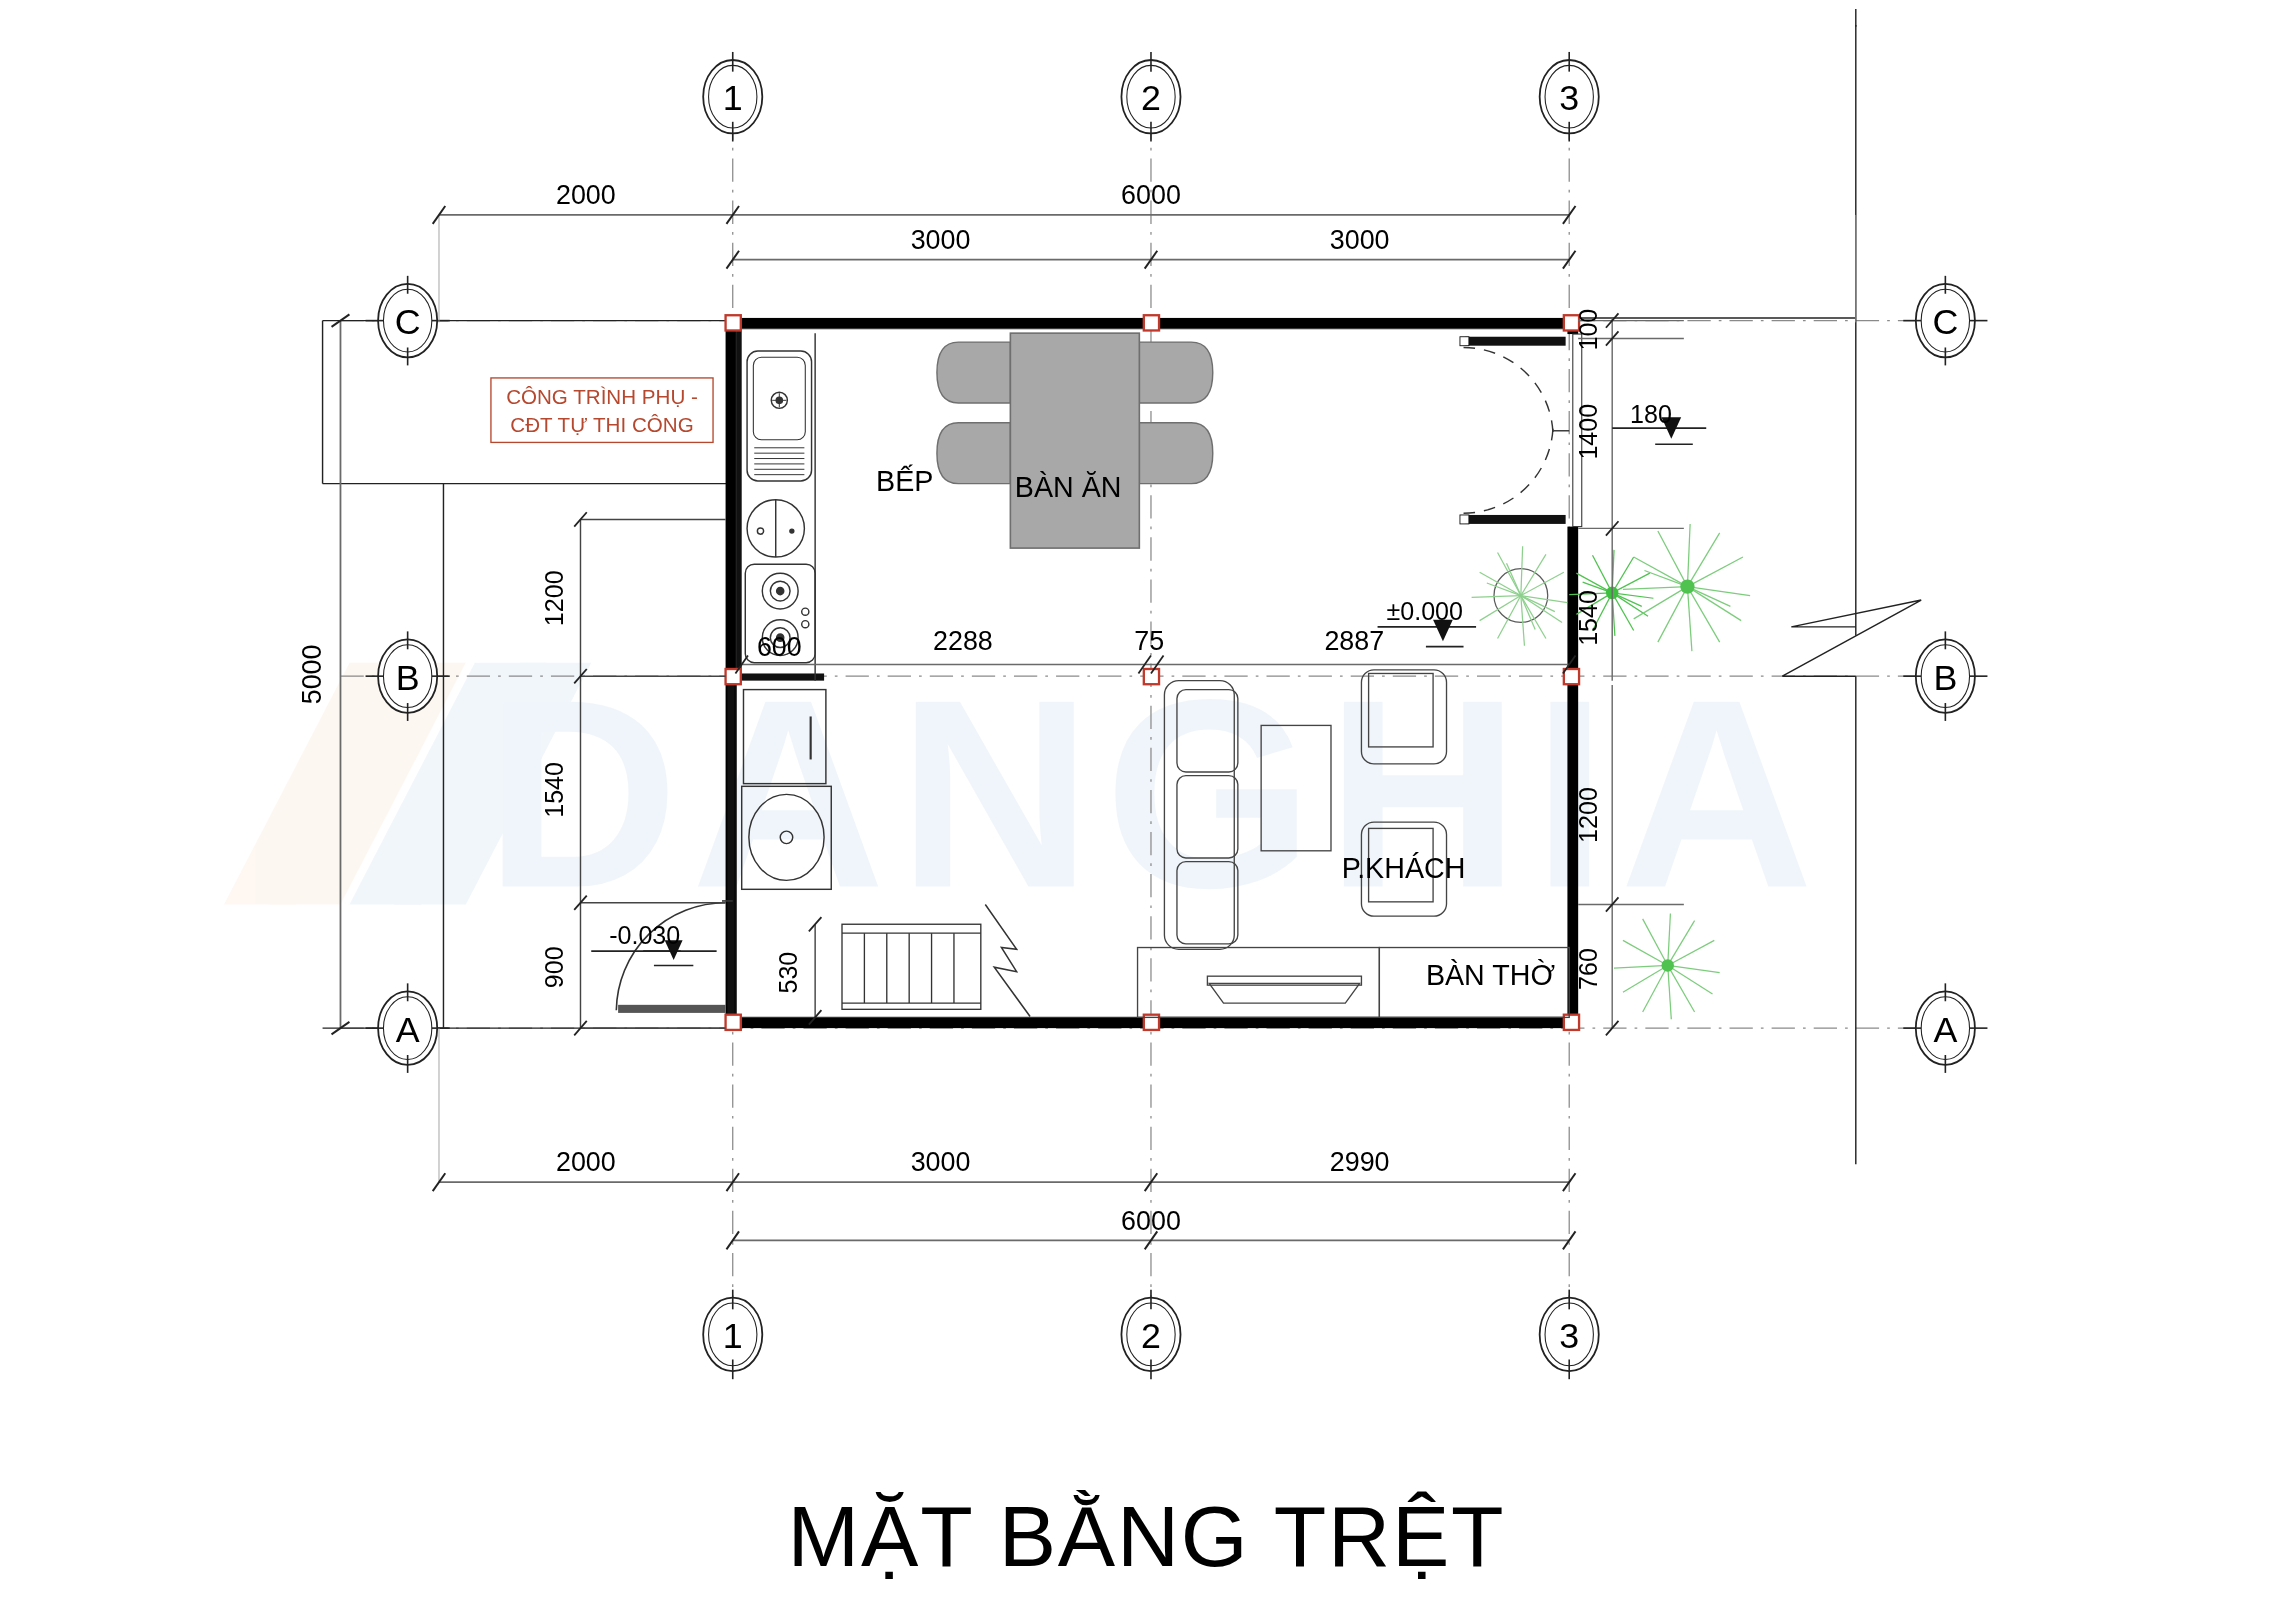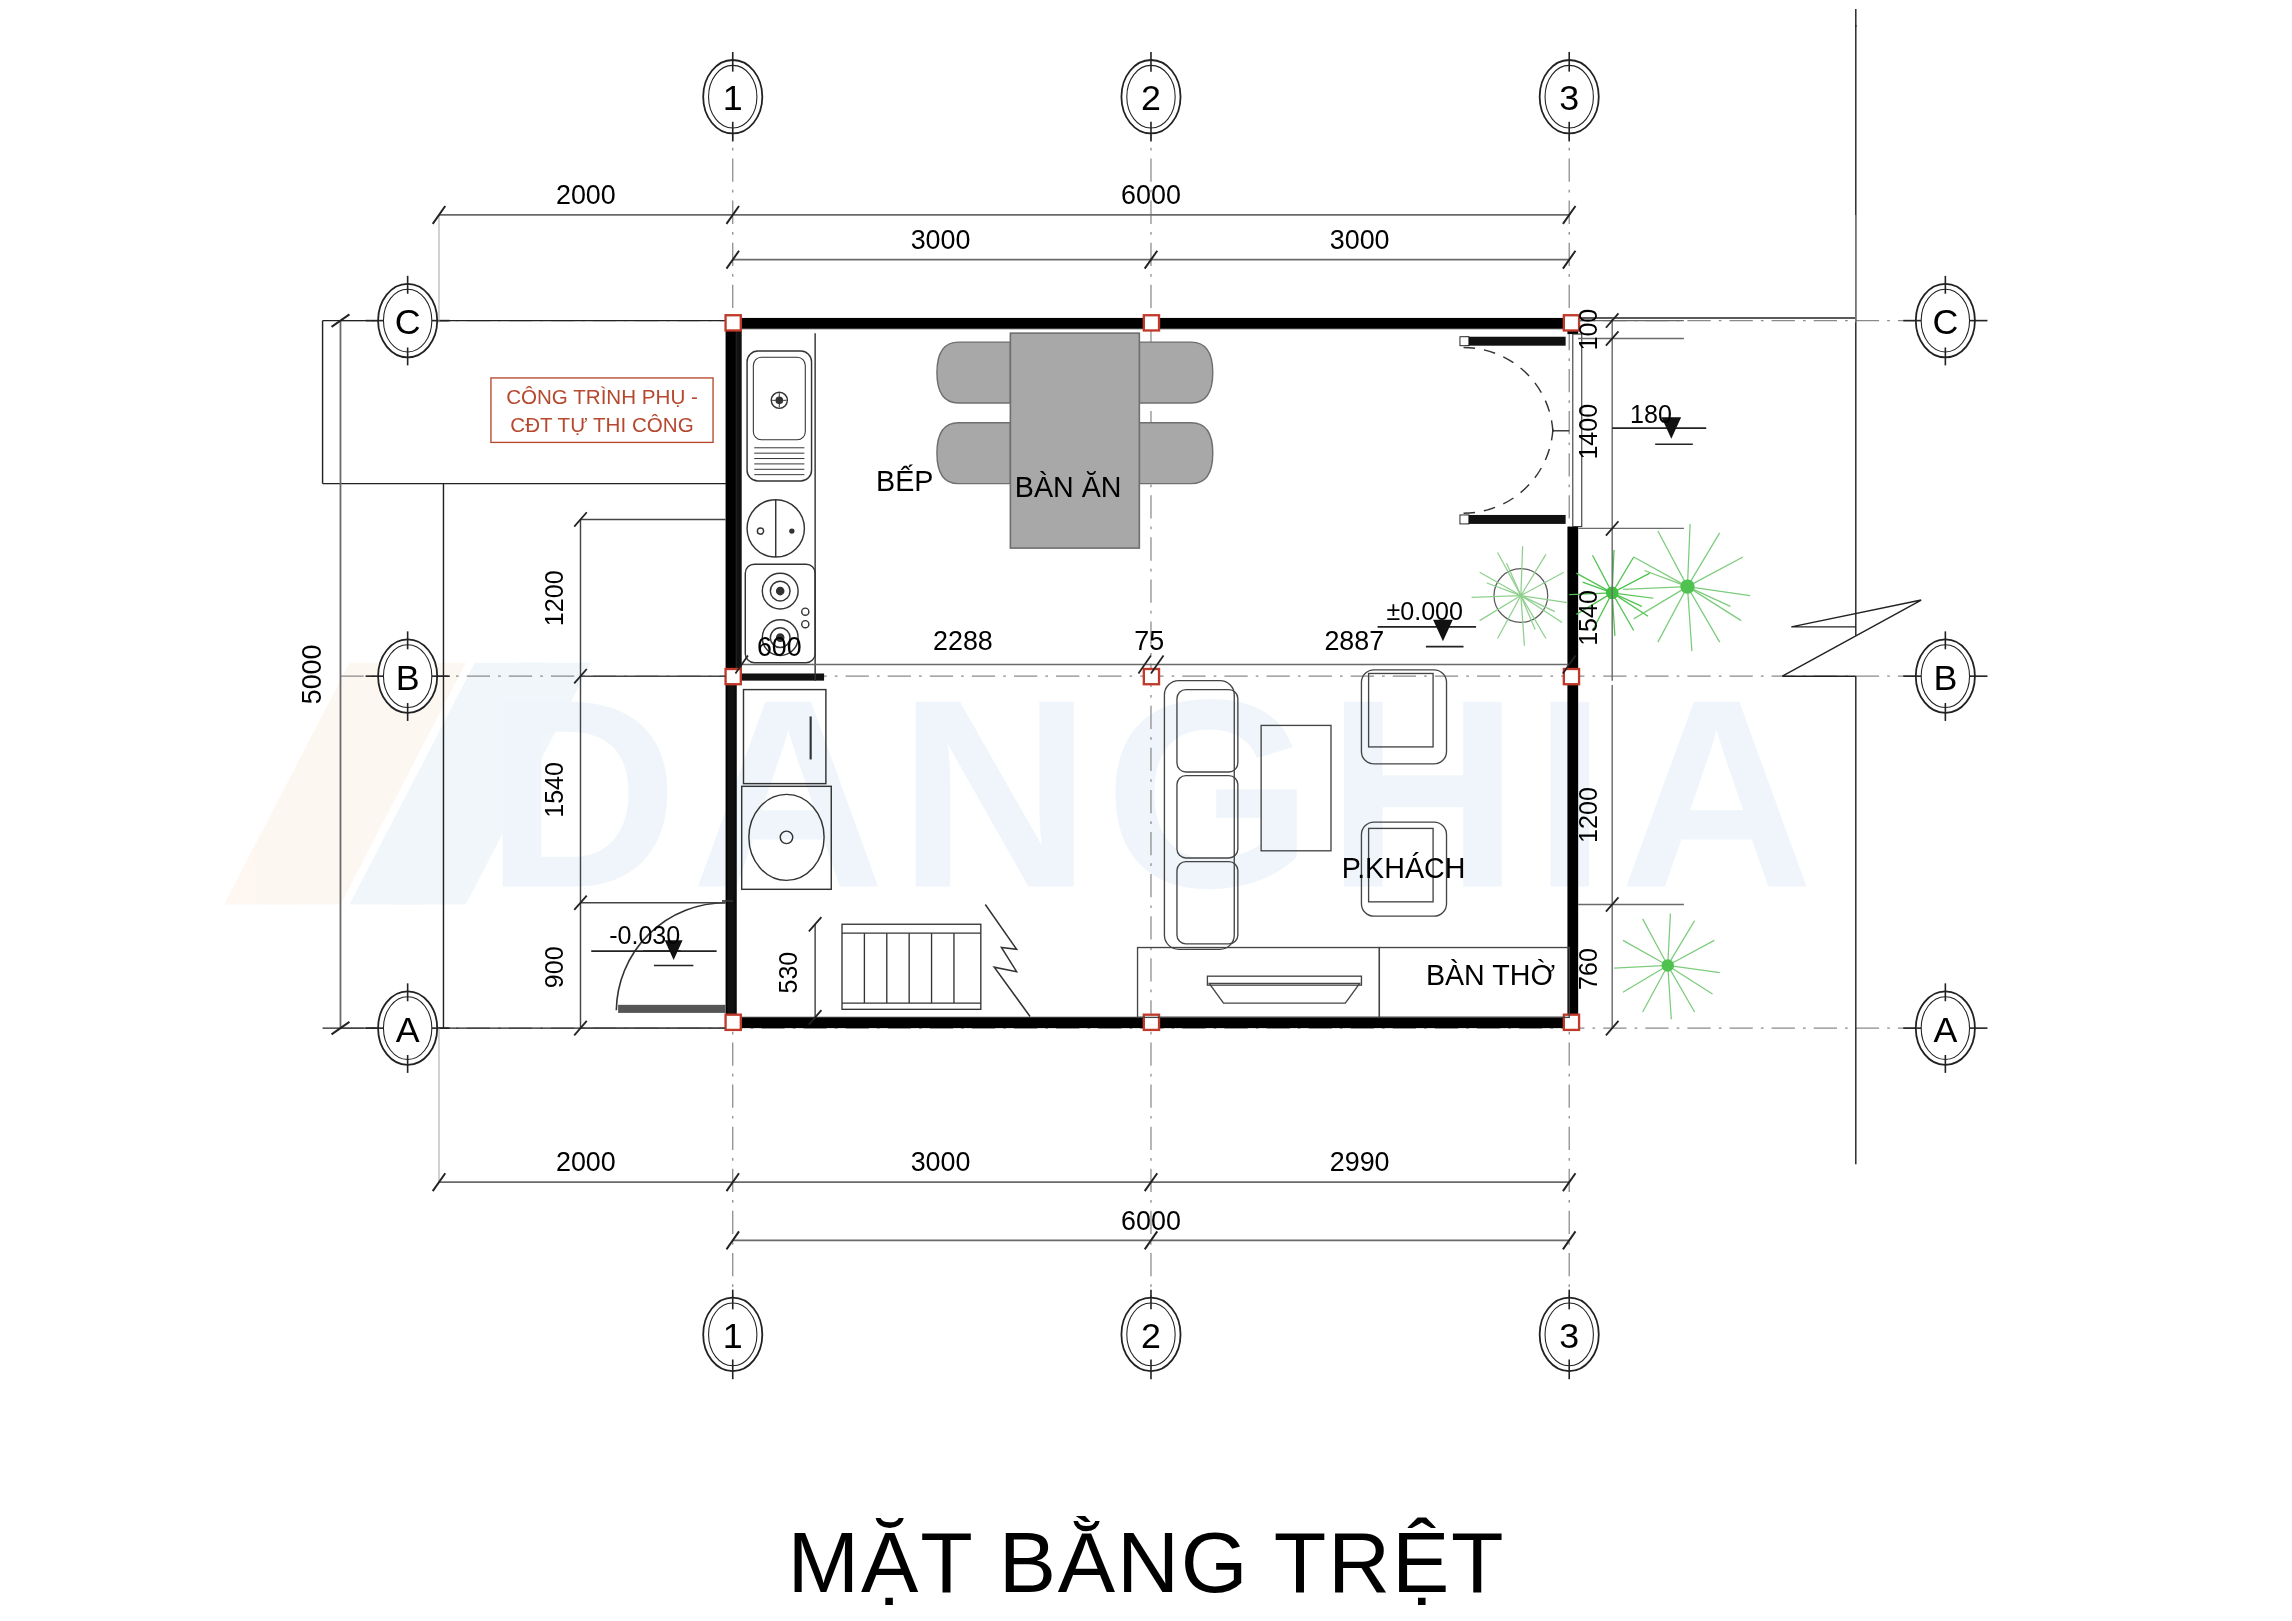--- a/index.html
+++ b/index.html
@@ -2,21 +2,21 @@
 <html style="font-size:14.3px"><head>
 <meta charset="utf-8">
 <style>
   html,body{margin:0;padding:0;background:#ffffff;}
   body{width:2293px;height:1621px;overflow:hidden;
        font-family:"Liberation Sans","DejaVu Sans",sans-serif;}
   #stage{position:relative;width:2293px;height:1621px;background:#fff;}
   svg{position:absolute;left:0;top:0;}
   .ttl{position:absolute;left:0;top:1487px;width:2293px;text-align:center;
        font-size:86px;font-weight:400;letter-spacing:1.8px;color:#000;
-       font-family:"Liberation Sans","DejaVu Sans",sans-serif;margin-top:26px;}
+       font-family:"Liberation Sans","DejaVu Sans",sans-serif;}
 </style>
 </head>
 <body>
 
 <div id="stage">
 
 <svg width="2293" height="1621" viewBox="0 0 2560 1810" font-family="&quot;Liberation Sans&quot;,&quot;DejaVu Sans&quot;,sans-serif">
 
   <g opacity="0.5">
     <path d="M250 1010 L390 740 L470 740 L330 1010 Z" fill="#fdf0e6"></path>

